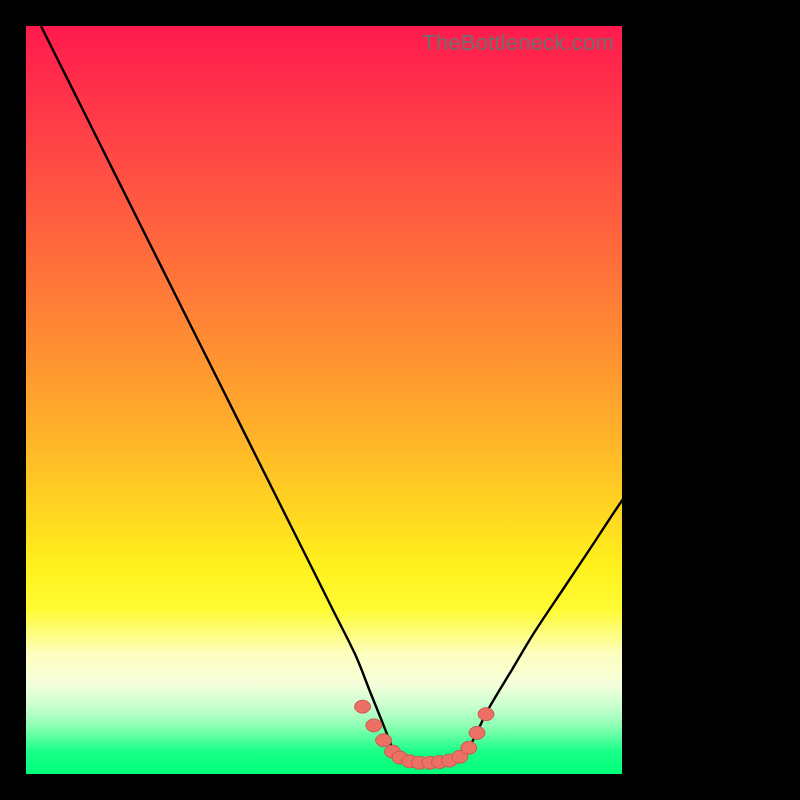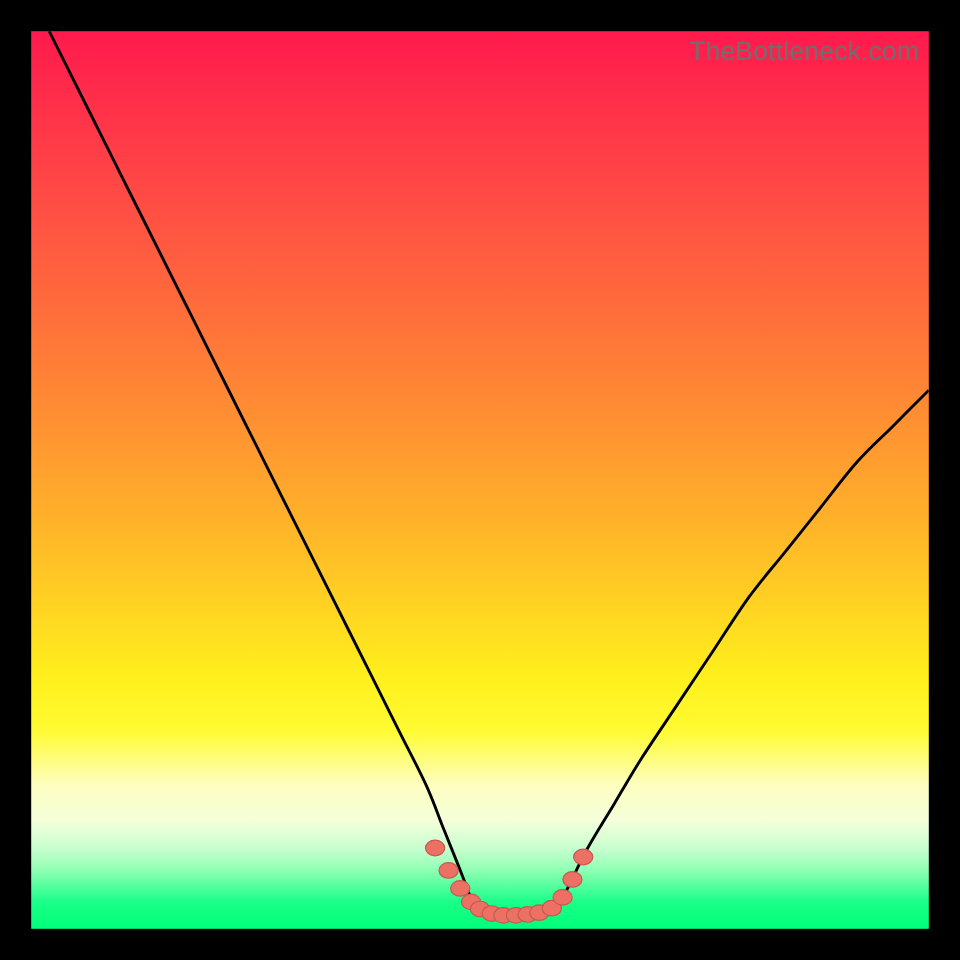--- a/index.html
+++ b/index.html
@@ -16,21 +16,21 @@
     left: 0;
     top: 0;
     width: 800px;
     height: 800px;
     background: #000;
   }
   .plot {
     position: absolute;
     left: 26px;
     top: 26px;
-    width: 748px;
+    width: 596px;
     height: 748px;
     
     background: linear-gradient(
       to bottom,
       #ff1a4d 0%,
       #ff2f4a 8%,
       #ff4a45 18%,
       #ff6a3c 30%,
       #ff8c33 42%,
       #ffb02a 54%,

